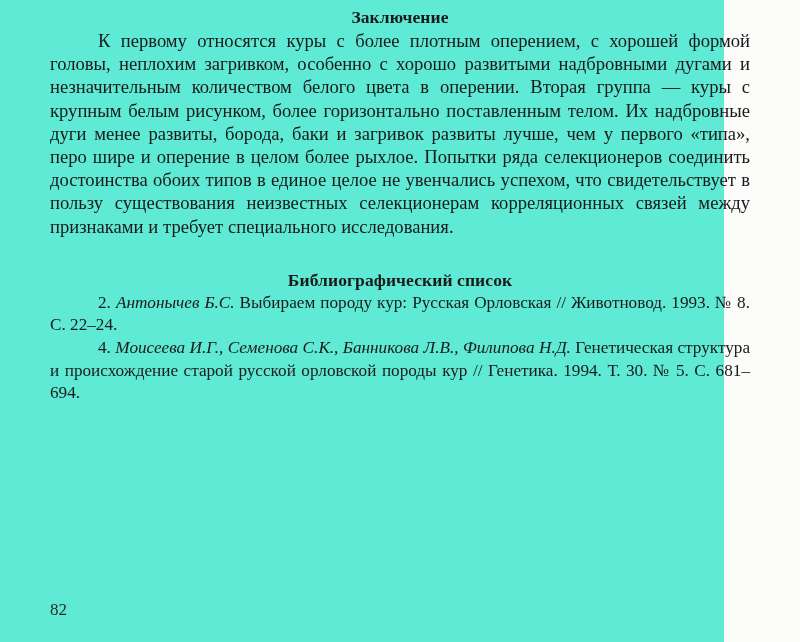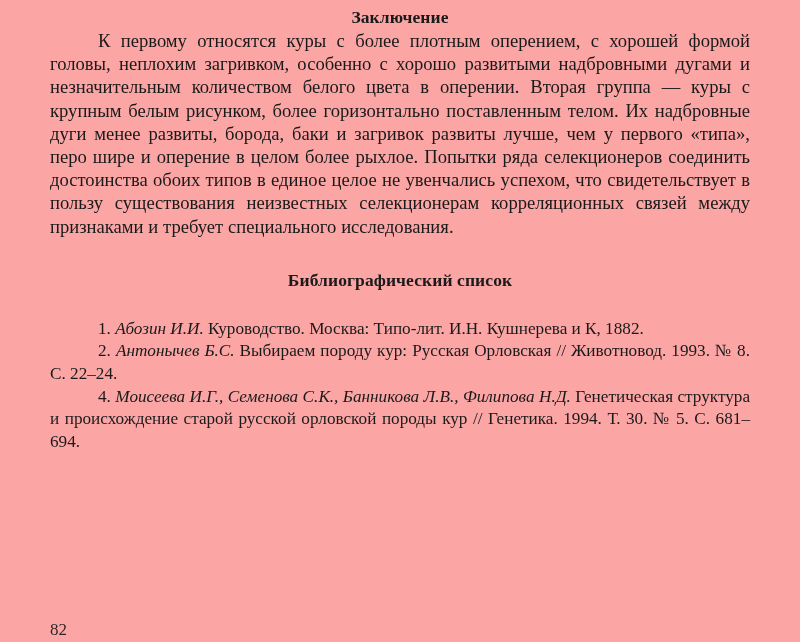--- a/index.html
+++ b/index.html
@@ -10,23 +10,23 @@
     width: 800px;
     height: 642px;
     background: #fbfbfa;
     font-family: "Liberation Serif", "DejaVu Serif", serif;
     color: #1a1a1a;
     overflow: hidden;
   }
 
   .page {
     position: relative;
-    width: 800px;
+    width: 724px;
     height: 642px;
-    background: #fca5a5;
+    background: #5eead4;
     box-sizing: border-box;
   }
 
   .content {
     position: absolute;
     left: 50px;
     top: 0;
     width: 700px;
   }
 
@@ -78,21 +78,21 @@
     font-style: italic;
   }
 
   .gap-before-biblio {
     height: 31px;
   }
 
   .page-number {
     position: absolute;
     left: 50px;
-    top: 620px;
+    top: 600px;
     font-size: 17px;
     line-height: 20px;
     color: #2a2a2a;
   }
 </style>
 </head>
 <body>
 
 <div class="page">
   <div class="content">
@@ -100,25 +100,20 @@
     <h1 class="heading">Заключение</h1>
 
 
     <p class="para">К первому относятся куры с более плотным оперением, с хорошей формой головы, неплохим загривком, особенно с хорошо развитыми надбровными дугами и незначительным количеством белого цвета в оперении. Вторая группа — куры с крупным белым рисунком, более горизонтально поставленным телом. Их надбровные дуги менее развиты, борода, баки и загривок развиты лучше, чем у первого «типа», перо шире и оперение в целом более рыхлое. Попытки ряда селекционеров соединить достоинства обоих типов в единое целое не увенчались успехом, что свидетельствует в пользу существования неизвестных селекционерам корреляционных связей между признаками и требует специального исследования.</p>
 
 
     <div class="gap-before-biblio"></div>
 
     <h2 class="heading biblio">Библиографический список</h2>
 
-    <p class="ref first-ref">
-      <span>1.</span>
-      <i>Абозин И.И.</i>
-      <span>Куроводство. Москва: Типо-лит. И.Н. Кушнерева и К, 1882.</span>
-    </p>
 
     <p class="ref">
       <span>2.</span>
       <i>Антонычев Б.С.</i>
       <span>Выбираем породу кур: Русская Орловская // Животновод. 1993. № 8. С. 22–24.</span>
     </p>
 
 
     <p class="ref">
       <span>4.</span>

